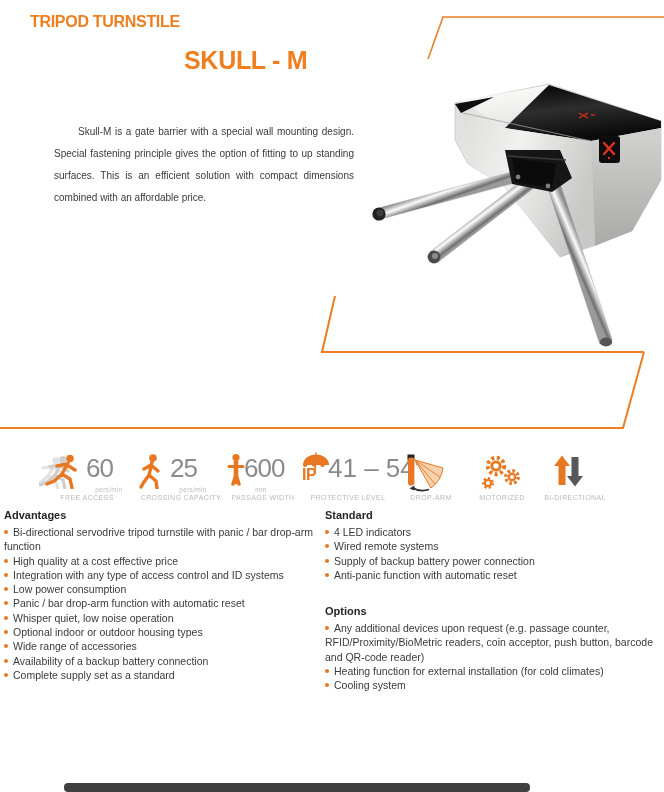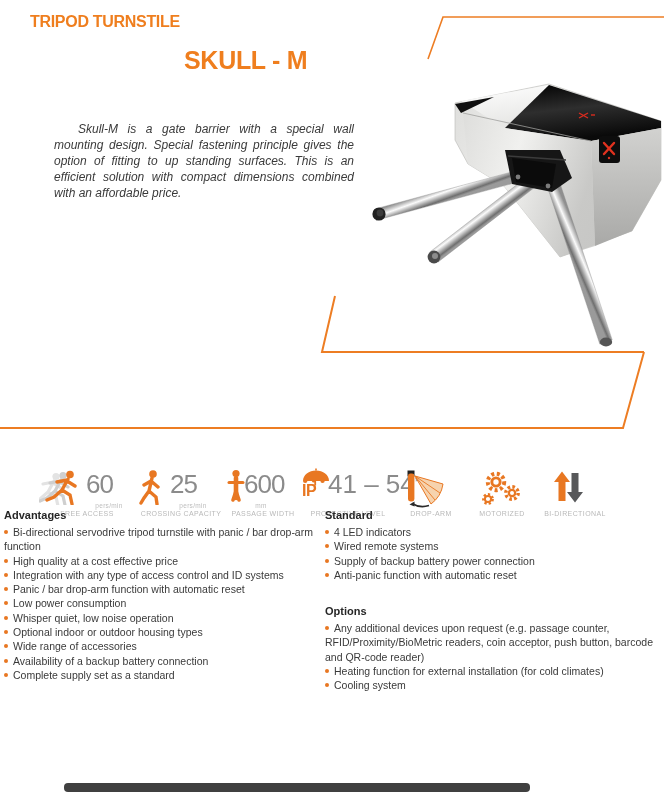--- a/index.html
+++ b/index.html
@@ -6,23 +6,23 @@
   html,body { background:#fff; }
   .page {
     position: relative; width: 664px; height: 792px;
     background: #ffffff; overflow: hidden;
     font-family: "Liberation Sans", "DejaVu Sans", sans-serif;
     color:#3a3a3a;
   }
   .abs { position: absolute; }
   .title1 { font-size: 16px; font-weight: bold; color:#EF7E1E; letter-spacing:-0.3px; }
   .title2 { font-size: 25px; font-weight: bold; color:#EF7E1E; letter-spacing:-0.3px; }
-  .intro  { font-size: 12px; line-height: 16px; text-align: justify; text-indent: 24px; color:#3a3a3a;font-style:italic; }
+  .intro  { font-size: 10px; line-height: 22px; text-align: justify; text-indent: 24px; color:#3a3a3a; }
   .banner-text { font-size: 16px; font-style: italic; color:#97979D; letter-spacing:0.8px; text-align:center; white-space:nowrap; }
-  .feature { position:absolute; top:468px; width:100px; height:54px; }
+  .feature { position:absolute; top:452px; width:100px; height:54px; }
   .f-val  { position:absolute; top:1px; font-size:26px; font-weight:400; color:#8B8B8B; letter-spacing:-1px; white-space:nowrap; }
   .f-val .sup { font-size:12px; vertical-align:7px; letter-spacing:0; }
   .f-unit { position:absolute; top:34px; font-size:6.5px; color:#BDBDBD; text-align:center; letter-spacing:0.3px; }
   .f-label{ position:absolute; top:42px; left:0; width:100%; text-align:center;
             font-size:7px; color:#B9B9B9; letter-spacing:0.4px; white-space:nowrap; }
   .ip-txt { position:absolute; font-size:16px; font-weight:bold; color:#E87722; letter-spacing:-0.5px; }
   .col { position:absolute; top:509px; }
   .col h3 { font-size:11px; font-weight:bold; color:#262626; margin:0 0 4px 0; }
   .col h3.opt { margin-top:23px; }
   .bullets div { font-size:10.5px; line-height:14.3px; color:#3a3a3a; }
@@ -225,22 +225,22 @@
     </svg>
     <div class="f-label">BI-DIRECTIONAL</div>
   </div>
 
   <div class="col" style="left:4px;width:316px">
     <h3>Advantages</h3>
     <div class="bullets">
       <div><span class="dot"></span><span>Bi-directional servodrive tripod turnstile with panic / bar drop-arm function</span></div>
       <div><span class="dot"></span><span>High quality at a cost effective price</span></div>
       <div><span class="dot"></span><span>Integration with any type of access control and ID systems</span></div>
+      <div><span class="dot"></span><span>Low power consumption</span></div>
       <div><span class="dot"></span><span>Panic / bar drop-arm function with automatic reset</span></div>
-      <div><span class="dot"></span><span>Low power consumption</span></div>
       <div><span class="dot"></span><span>Whisper quiet, low noise operation</span></div>
       <div><span class="dot"></span><span>Optional indoor or outdoor housing types</span></div>
       <div><span class="dot"></span><span>Wide range of accessories</span></div>
       <div><span class="dot"></span><span>Availability of a backup battery connection</span></div>
       <div><span class="dot"></span><span>Complete supply set as a standard</span></div>
     </div>
   </div>
 
   <div class="col" style="left:325px;width:336px">
     <h3>Standard</h3>

